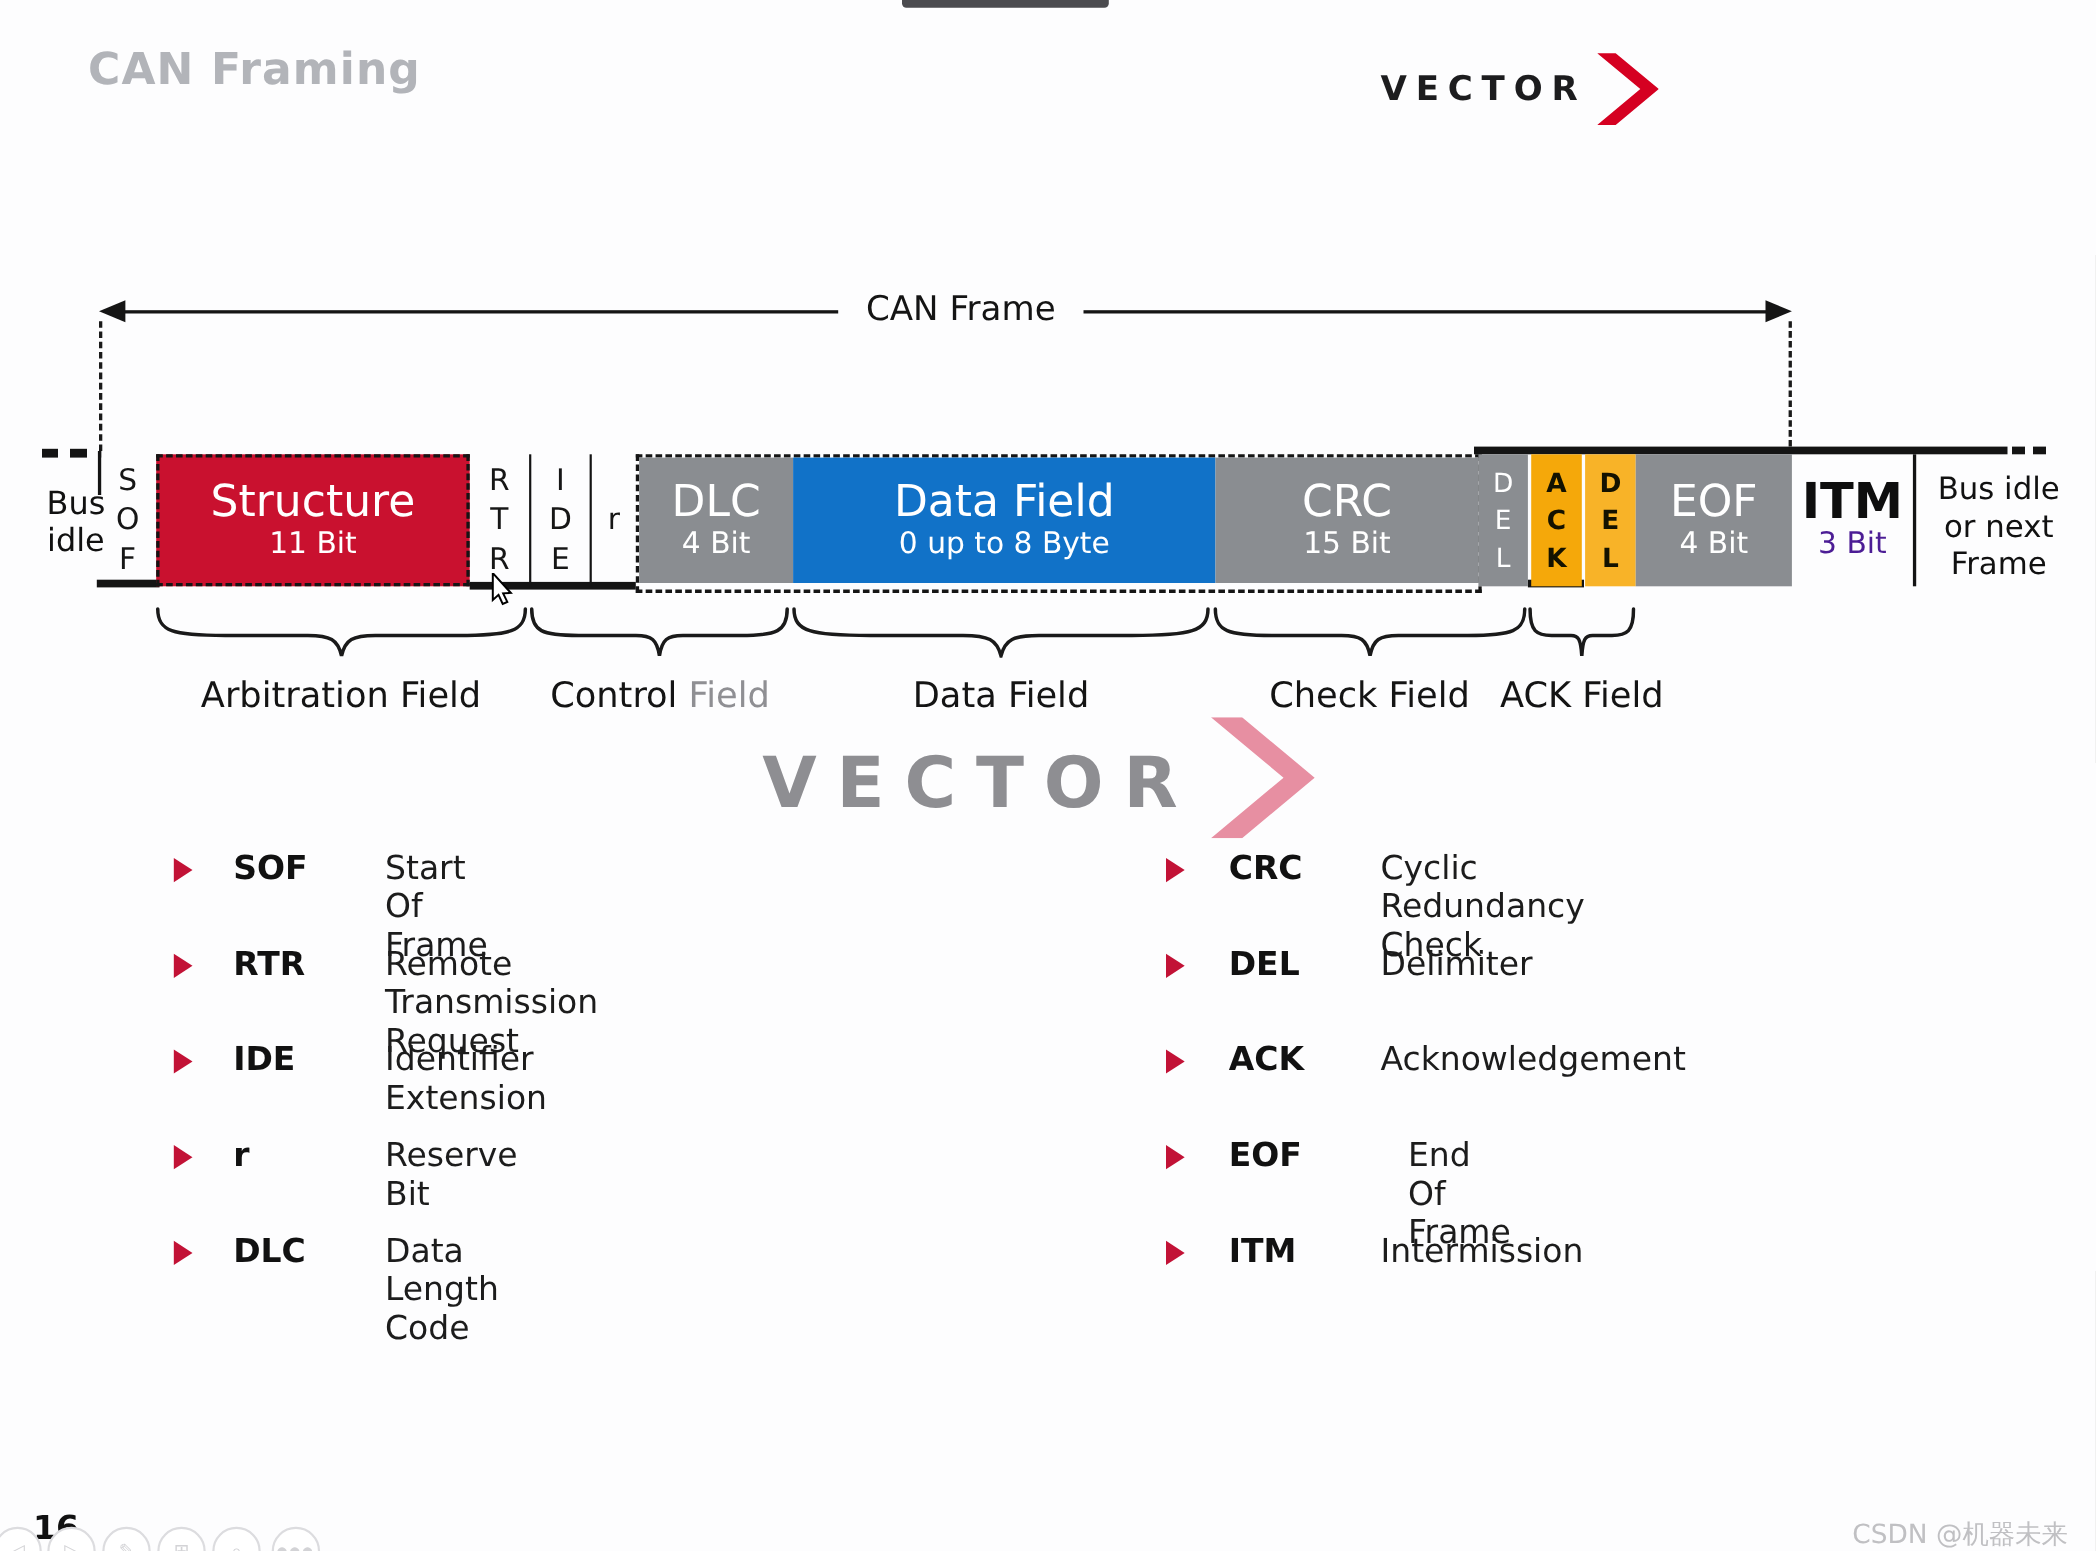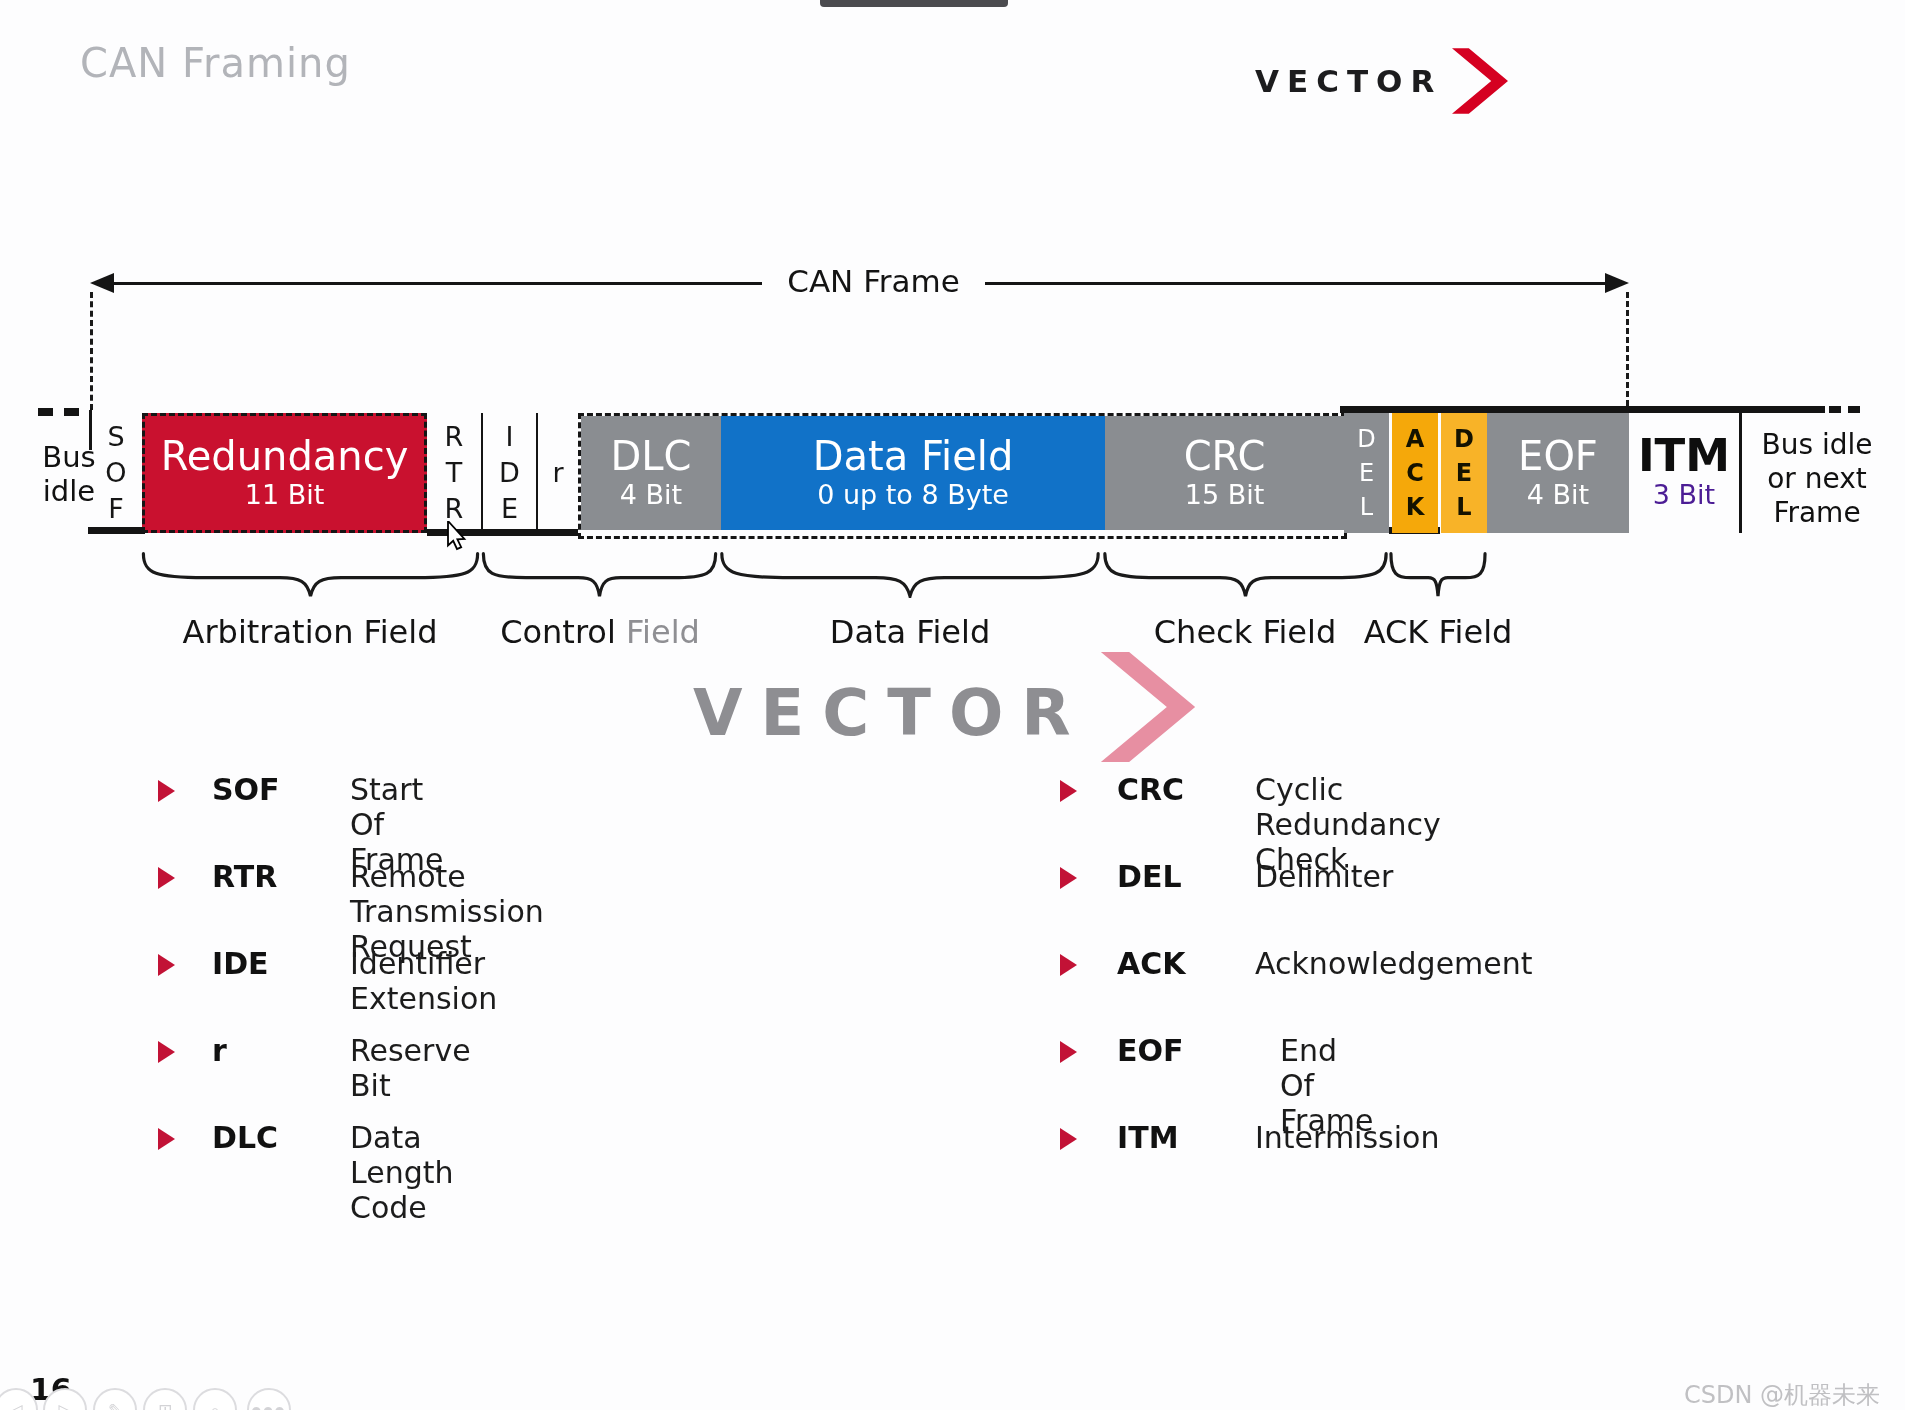--- a/index.html
+++ b/index.html
@@ -2,21 +2,21 @@
 <html><head>
 <meta charset="utf-8">
 <style>
   html,body{margin:0;padding:0;background:#e8e8e8;}
   #slide{position:relative;width:1905px;height:1410px;background:#fdfdfe;overflow:hidden;
          font-family:"DejaVu Sans","Liberation Sans",sans-serif;color:#161616;}
   .abs{position:absolute;}
 
   
   #topbar{left:820px;top:0;width:188px;height:7px;background:#4b4b4f;border-radius:0 0 4px 4px;}
-  #eyebrow{left:80px;top:40px;font-size:40px;color:#b2b4b9;letter-spacing:1px;}
+  #eyebrow{left:80px;top:40px;font-size:40px;color:#b2b4b9;letter-spacing:1px;font-weight:bold;}
   #title{left:80px;top:103px;font-size:47px;font-weight:500;color:#c2122f;}
   #logo{left:1255px;top:48px;display:flex;align-items:center;gap:10px;}
   #logo .lg-txt{font-size:31px;font-weight:800;letter-spacing:8px;color:#1c1c1e;}
 
   
   .arrowline{height:3px;background:#151515;top:282px;}
   .ah{width:0;height:0;top:273px;}
   #frame-label{left:762px;top:263px;width:223px;text-align:center;font-size:31px;color:#141414;}
   .dashv{width:0;border-left:3px dashed #1a1a1a;top:292px;}
 
@@ -93,21 +93,21 @@
 
   <div class="abs" id="bus-idle-left">Bus idle</div>
 
   <div class="abs seg" style="left:92px;width:48px;">
     <div class="stack">S
 O
 F</div>
   </div>
 
   <div class="abs seg dashedbox" style="left:142px;width:285px;background:#c9112f;">
-    <div class="t1">Redundancy</div>
+    <div class="t1">Structure</div>
     <div class="t2">11 Bit</div>
   </div>
 
   <div class="abs seg" style="left:427px;width:54px;">
     <div class="stack">R
 T
 R</div>
   </div>
   <div class="abs vline" style="left:481px;"></div>
   <div class="abs seg" style="left:483px;width:53px;">

